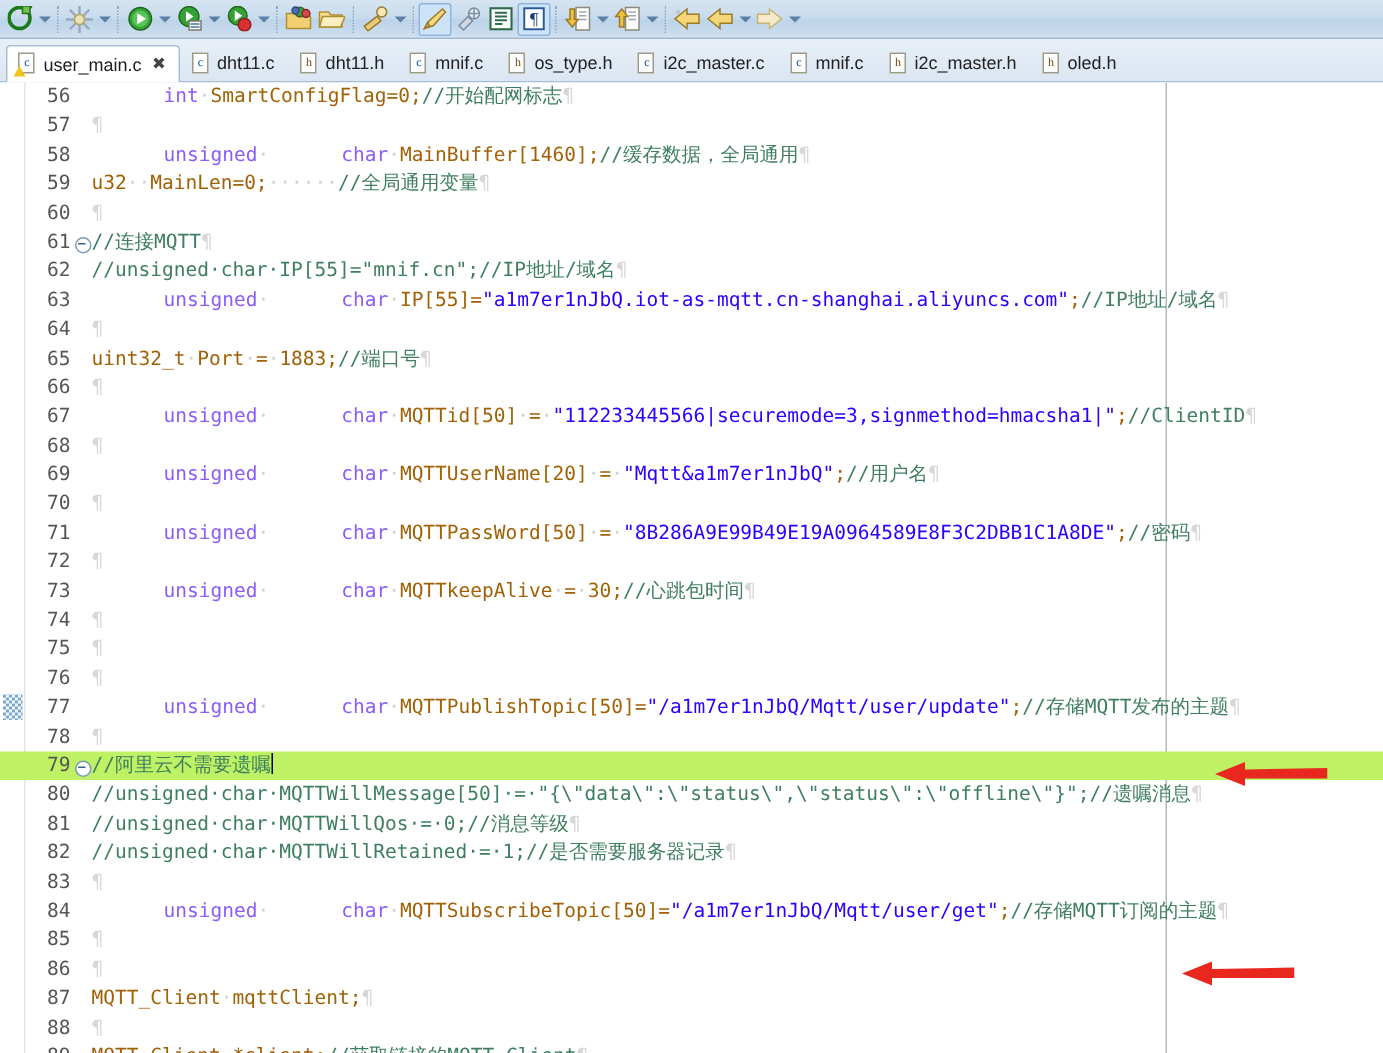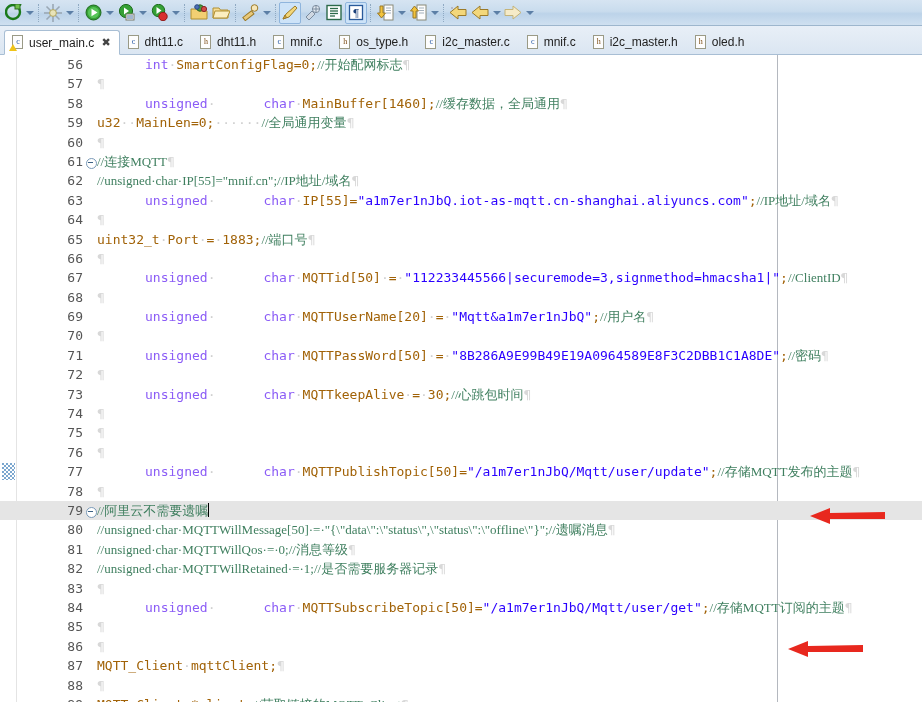--- a/index.html
+++ b/index.html
@@ -149,24 +149,23 @@
     font-family: "DejaVu Sans Mono", monospace;
     font-size: 13px;
     line-height: 19.4px;
     white-space: pre;
   }
   .line {
     position: relative;
     height: 19.4px;
     display: flex;
     align-items: center;
-    padding-left: 36px;
   }
   .line.hl {
-    background: #e5e5e5;
+    background: #bef264;
   }
   .chg {
     position: absolute;
     left: 2px; top: 1px;
     width: 13px; height: 17px;
     background-color: #7ba7cf;
     background-image:
       linear-gradient(45deg, #ffffff 25%, transparent 25%, transparent 75%, #ffffff 75%),
       linear-gradient(45deg, #ffffff 25%, transparent 25%, transparent 75%, #ffffff 75%);
     background-size: 4px 4px;
@@ -201,21 +200,21 @@
     left: 2px; top: 10px;
     width: 5px; height: 1px;
     background: #3c6285;
   }
   .ltext { flex: 1 1 auto; }
 
   
   .kw   { color: #8b5cf6; font-weight: normal; margin-left: 48px; }
   .id   { color: #a16207; }
   .str  { color: #2a00ff; }
-  .cmt  { color: #3f7f5f; font-family: Liberation Serif, serif; }
+  .cmt  { color: #3f7f5f; }
   .dot  { color: #d0d0d0; }
   .pil  { color: #d8d8d8; }
   .cursor {
     display: inline-block;
     width: 1px;
     height: 14px;
     background: #000;
     vertical-align: -2px;
   }
 

